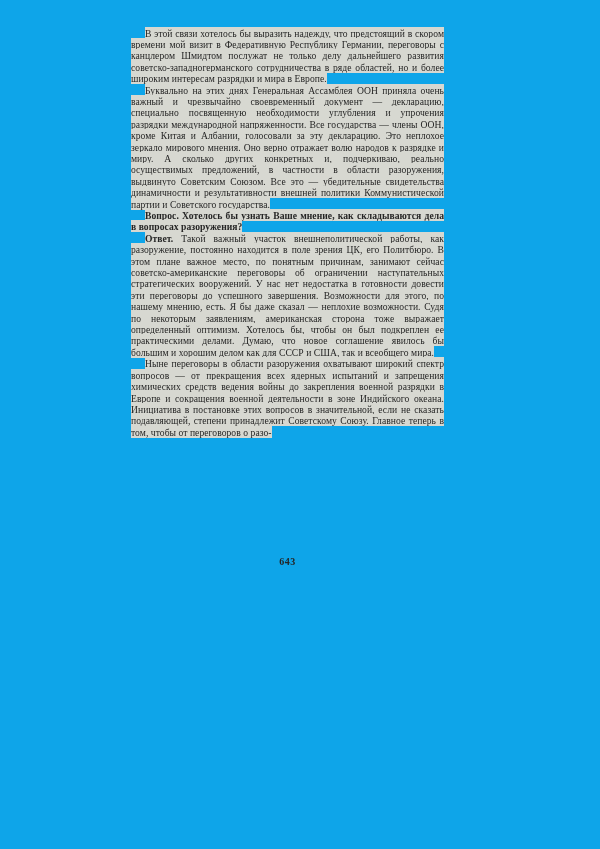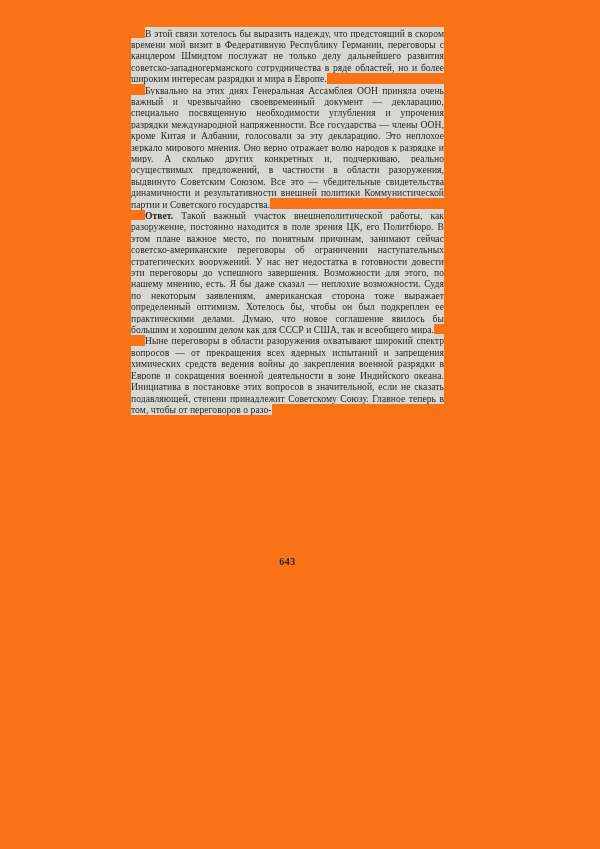--- a/index.html
+++ b/index.html
@@ -9,21 +9,21 @@
   body {
     width: 600px;
     height: 849px;
     background: #fbfbf8;
     overflow: hidden;
   }
   .page {
     position: relative;
     width: 600px;
     height: 849px;
-    background: #f97316;
+    background: #0ea5e9;
     font-family: "Liberation Serif", "DejaVu Serif", serif;
     color: var(--ink, #252525);
   }
   .text-block {
     position: absolute;
     left: 131px;
     top: 27px;
     width: 313px;
     font-size: 9.6px;
     line-height: 11.4px;
@@ -61,20 +61,21 @@
 <body>
 
 <div class="page">
 
   <div class="text-block">
 
     <p class="para"><span class="hl">В этой связи хотелось бы выразить надежду, что предстоящий в скором времени мой визит в Федеративную Республику Германии, переговоры с канцлером Шмидтом послужат не только делу дальнейшего развития советско-западногерманского сотрудничества в ряде областей, но и более широким интересам разрядки и мира в Европе.</span></p>
 
     <p class="para"><span class="hl">Буквально на этих днях Генеральная Ассамблея ООН приняла очень важный и чрезвычайно своевременный документ — декларацию, специально посвященную необходимости углубления и упрочения разрядки международной напряженности. Все государства — члены ООН, кроме Китая и Албании, голосовали за эту декларацию. Это неплохое зеркало мирового мнения. Оно верно отражает волю народов к разрядке и миру. А сколько других конкретных и, подчеркиваю, реально осуществимых предложений, в частности в области разоружения, выдвинуто Советским Союзом. Все это — убедительные свидетельства динамичности и результативности внешней политики Коммунистической партии и Советского государства.</span></p>
 
+    <p class="para para-question"><span class="hl"><b class="lead">Вопрос.</b><span> Хотелось бы узнать Ваше мнение, как складываются дела в вопросах разоружения?</span></span></p>
 
     <p class="para"><span class="hl"><b class="lead">Ответ.</b><span> Такой важный участок внешнеполитической работы, как разоружение, постоянно находится в поле зрения ЦК, его Политбюро. В этом плане важное место, по понятным причинам, занимают сейчас советско-американские переговоры об ограничении наступательных стратегических вооружений. У нас нет недостатка в готовности довести эти переговоры до успешного завершения. Возможности для этого, по нашему мнению, есть. Я бы даже сказал — неплохие возможности. Судя по некоторым заявлениям, американская сторона тоже выражает определенный оптимизм. Хотелось бы, чтобы он был подкреплен ее практическими делами. Думаю, что новое соглашение явилось бы большим и хорошим делом как для СССР и США, так и всеобщего мира.</span></span></p>
 
     <p class="para"><span class="hl">Ныне переговоры в области разоружения охватывают широкий спектр вопросов — от прекращения всех ядерных испытаний и запрещения химических средств ведения войны до закрепления военной разрядки в Европе и сокращения военной деятельности в зоне Индийского океана. Инициатива в постановке этих вопросов в значительной, если не сказать подавляющей, степени принадлежит Советскому Союзу. Главное теперь в том, чтобы от переговоров о разо-</span></p>
 
   </div>
 
   <div class="page-number">643</div>
 
 </div>

